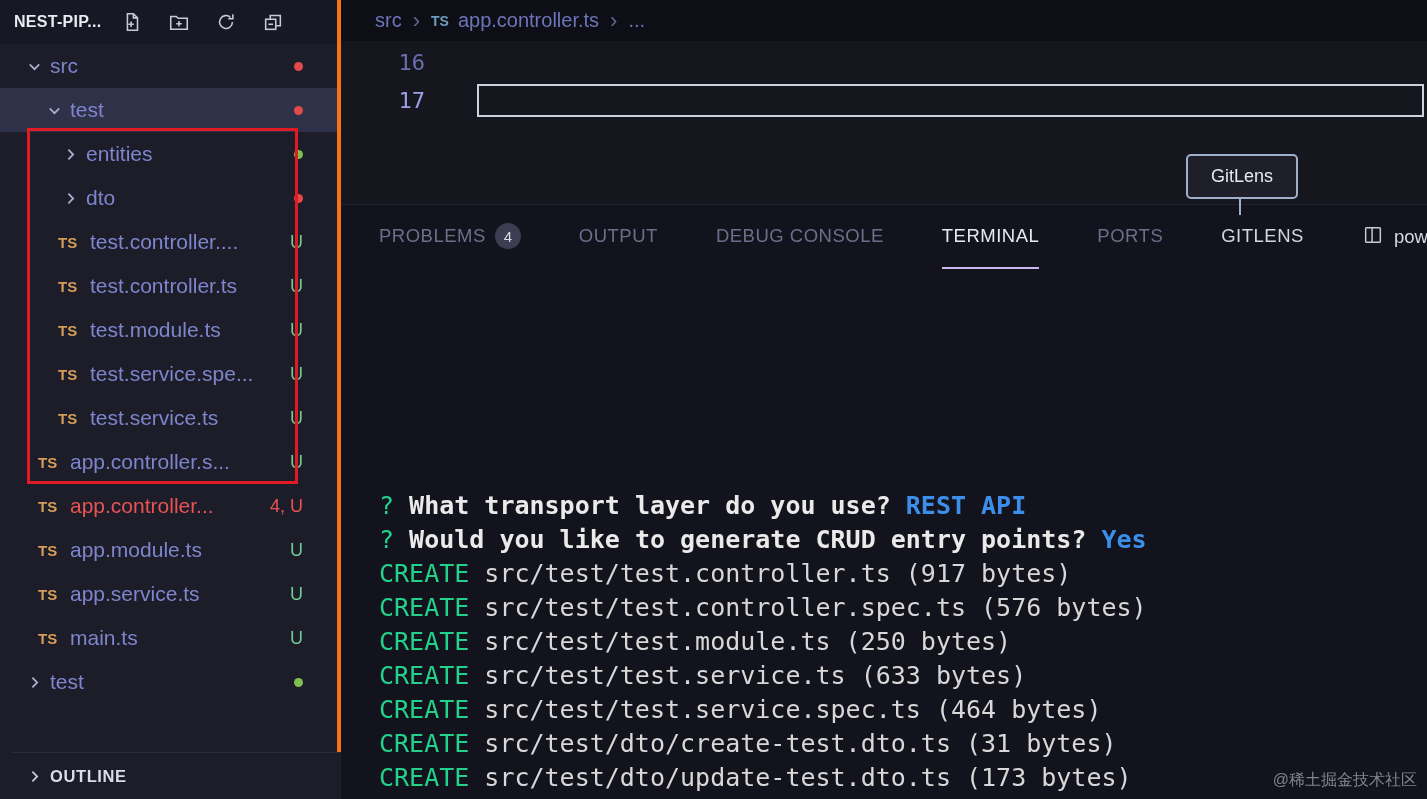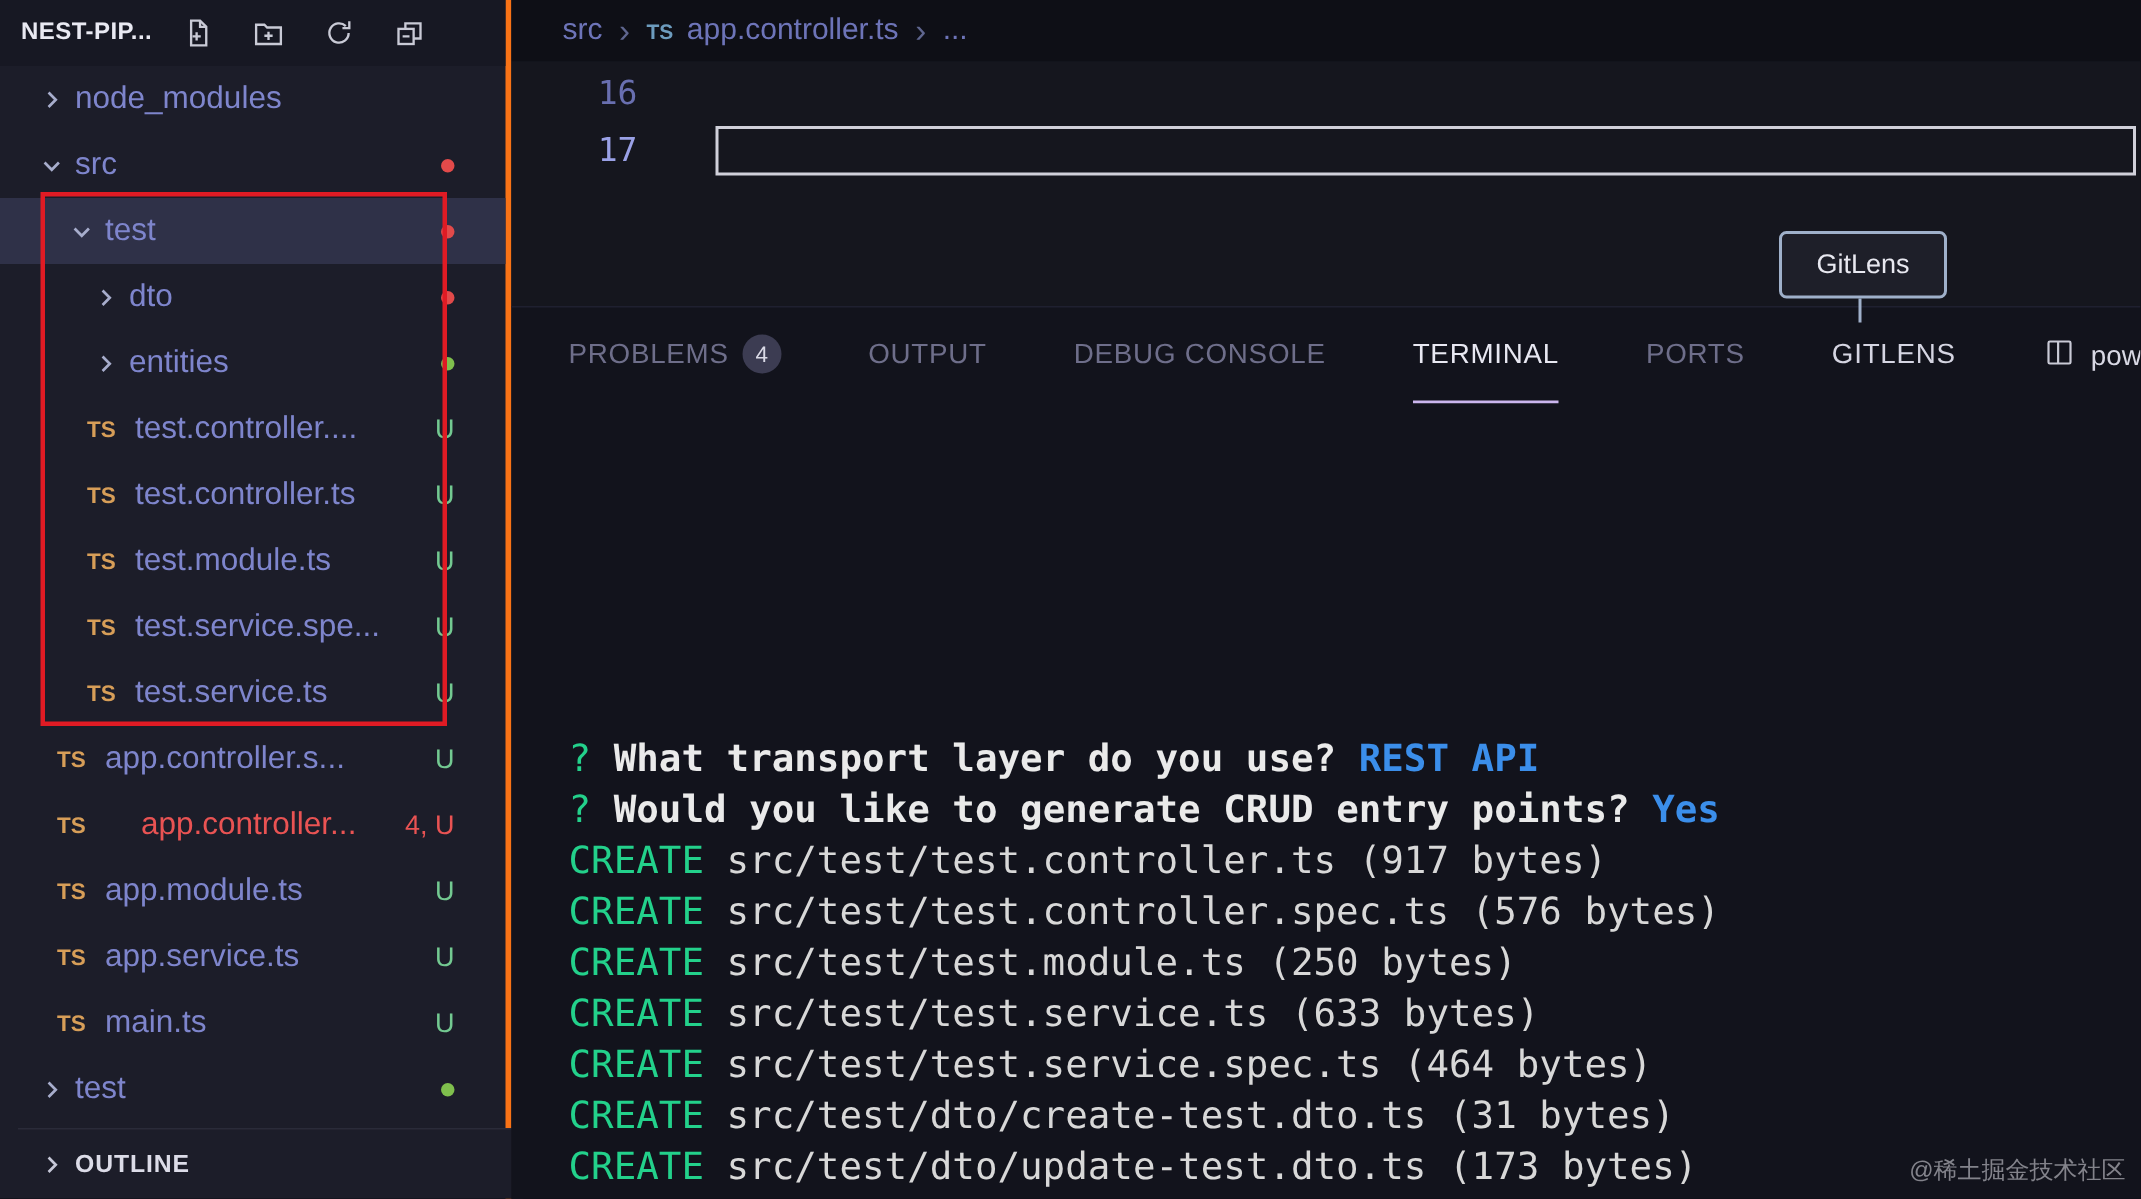--- a/index.html
+++ b/index.html
@@ -43,21 +43,21 @@
 
   .tree{position:absolute;left:0;top:44px;right:0;}
   .tree-row{height:44px;display:flex;align-items:center;padding-right:34px;
             color:var(--accent-text);font-size:21px;cursor:pointer;white-space:nowrap;}
   .tree-row.selected{background:var(--row-selected);}
   .chev{width:20px;height:20px;margin-right:6px;display:flex;align-items:center;justify-content:center;color:#a7adcc;flex:0 0 20px;}
   .chev svg{stroke:currentColor;fill:none;stroke-width:1.7;}
   .chev.down svg{transform:rotate(90deg);}
   .ts-ico{width:26px;margin-right:6px;color:var(--ts-icon);font-weight:bold;font-size:15px;flex:0 0 26px;}
   .tree-label{overflow:hidden;text-overflow:clip;}
-  .tree-label.error{color:var(--err);margin-left:24px;}
+  .tree-label.error{color:var(--err);}
   .git-badge{margin-left:auto;font-size:18px;color:var(--untracked);}
   .git-badge.error{color:var(--err);}
   .dot{margin-left:auto;width:9px;height:9px;border-radius:50%;flex:0 0 9px;}
   .dot.red{background:#e24a4a;}
   .dot.green{background:#7fbf4d;}
 
   .annotation-box{position:absolute;left:27px;top:128px;width:271px;height:356px;
             border:3px solid var(--anno);z-index:6;pointer-events:none;}
 
   .outline-row{position:absolute;left:12px;bottom:0;width:100%;height:47px;
@@ -140,28 +140,20 @@
               <rect x="4" y="9" width="11" height="11"></rect>
               <path d="M7 14.5h5"></path>
               <path d="M9 9V5h11v11h-5"></path>
             </svg>
         </span>
       </div>
     </div>
 
     <div class="tree" id="file-tree">
         <div class="tree-row" style="padding-left: 24px;">
-          <span class="chev">
-            <svg viewBox="0 0 16 16" width="17" height="17">
-              <path d="M6 3.5 L10.5 8 L6 12.5"></path>
-            </svg>
-          </span>
-          <span class="tree-label">node_modules</span>
-        </div>
-        <div class="tree-row" style="padding-left: 24px;">
           <span class="chev down">
             <svg viewBox="0 0 16 16" width="17" height="17">
               <path d="M6 3.5 L10.5 8 L6 12.5"></path>
             </svg>
           </span>
           <span class="tree-label">src</span>
           <span class="dot red"></span>
         </div>
         <div class="tree-row selected" style="padding-left: 44px;">
           <span class="chev down">
@@ -171,31 +163,31 @@
           </span>
           <span class="tree-label">test</span>
           <span class="dot red"></span>
         </div>
         <div class="tree-row" style="padding-left: 60px;">
           <span class="chev">
             <svg viewBox="0 0 16 16" width="17" height="17">
               <path d="M6 3.5 L10.5 8 L6 12.5"></path>
             </svg>
           </span>
+          <span class="tree-label">entities</span>
+          <span class="dot green"></span>
+        </div>
+        <div class="tree-row" style="padding-left: 60px;">
+          <span class="chev">
+            <svg viewBox="0 0 16 16" width="17" height="17">
+              <path d="M6 3.5 L10.5 8 L6 12.5"></path>
+            </svg>
+          </span>
           <span class="tree-label">dto</span>
           <span class="dot red"></span>
-        </div>
-        <div class="tree-row" style="padding-left: 60px;">
-          <span class="chev">
-            <svg viewBox="0 0 16 16" width="17" height="17">
-              <path d="M6 3.5 L10.5 8 L6 12.5"></path>
-            </svg>
-          </span>
-          <span class="tree-label">entities</span>
-          <span class="dot green"></span>
         </div>
         <div class="tree-row" style="padding-left: 58px;">
           <span class="ts-ico">TS</span>
           <span class="tree-label">test.controller....</span>
           <span class="git-badge">U</span>
         </div>
         <div class="tree-row" style="padding-left: 58px;">
           <span class="ts-ico">TS</span>
           <span class="tree-label">test.controller.ts</span>
           <span class="git-badge">U</span>

